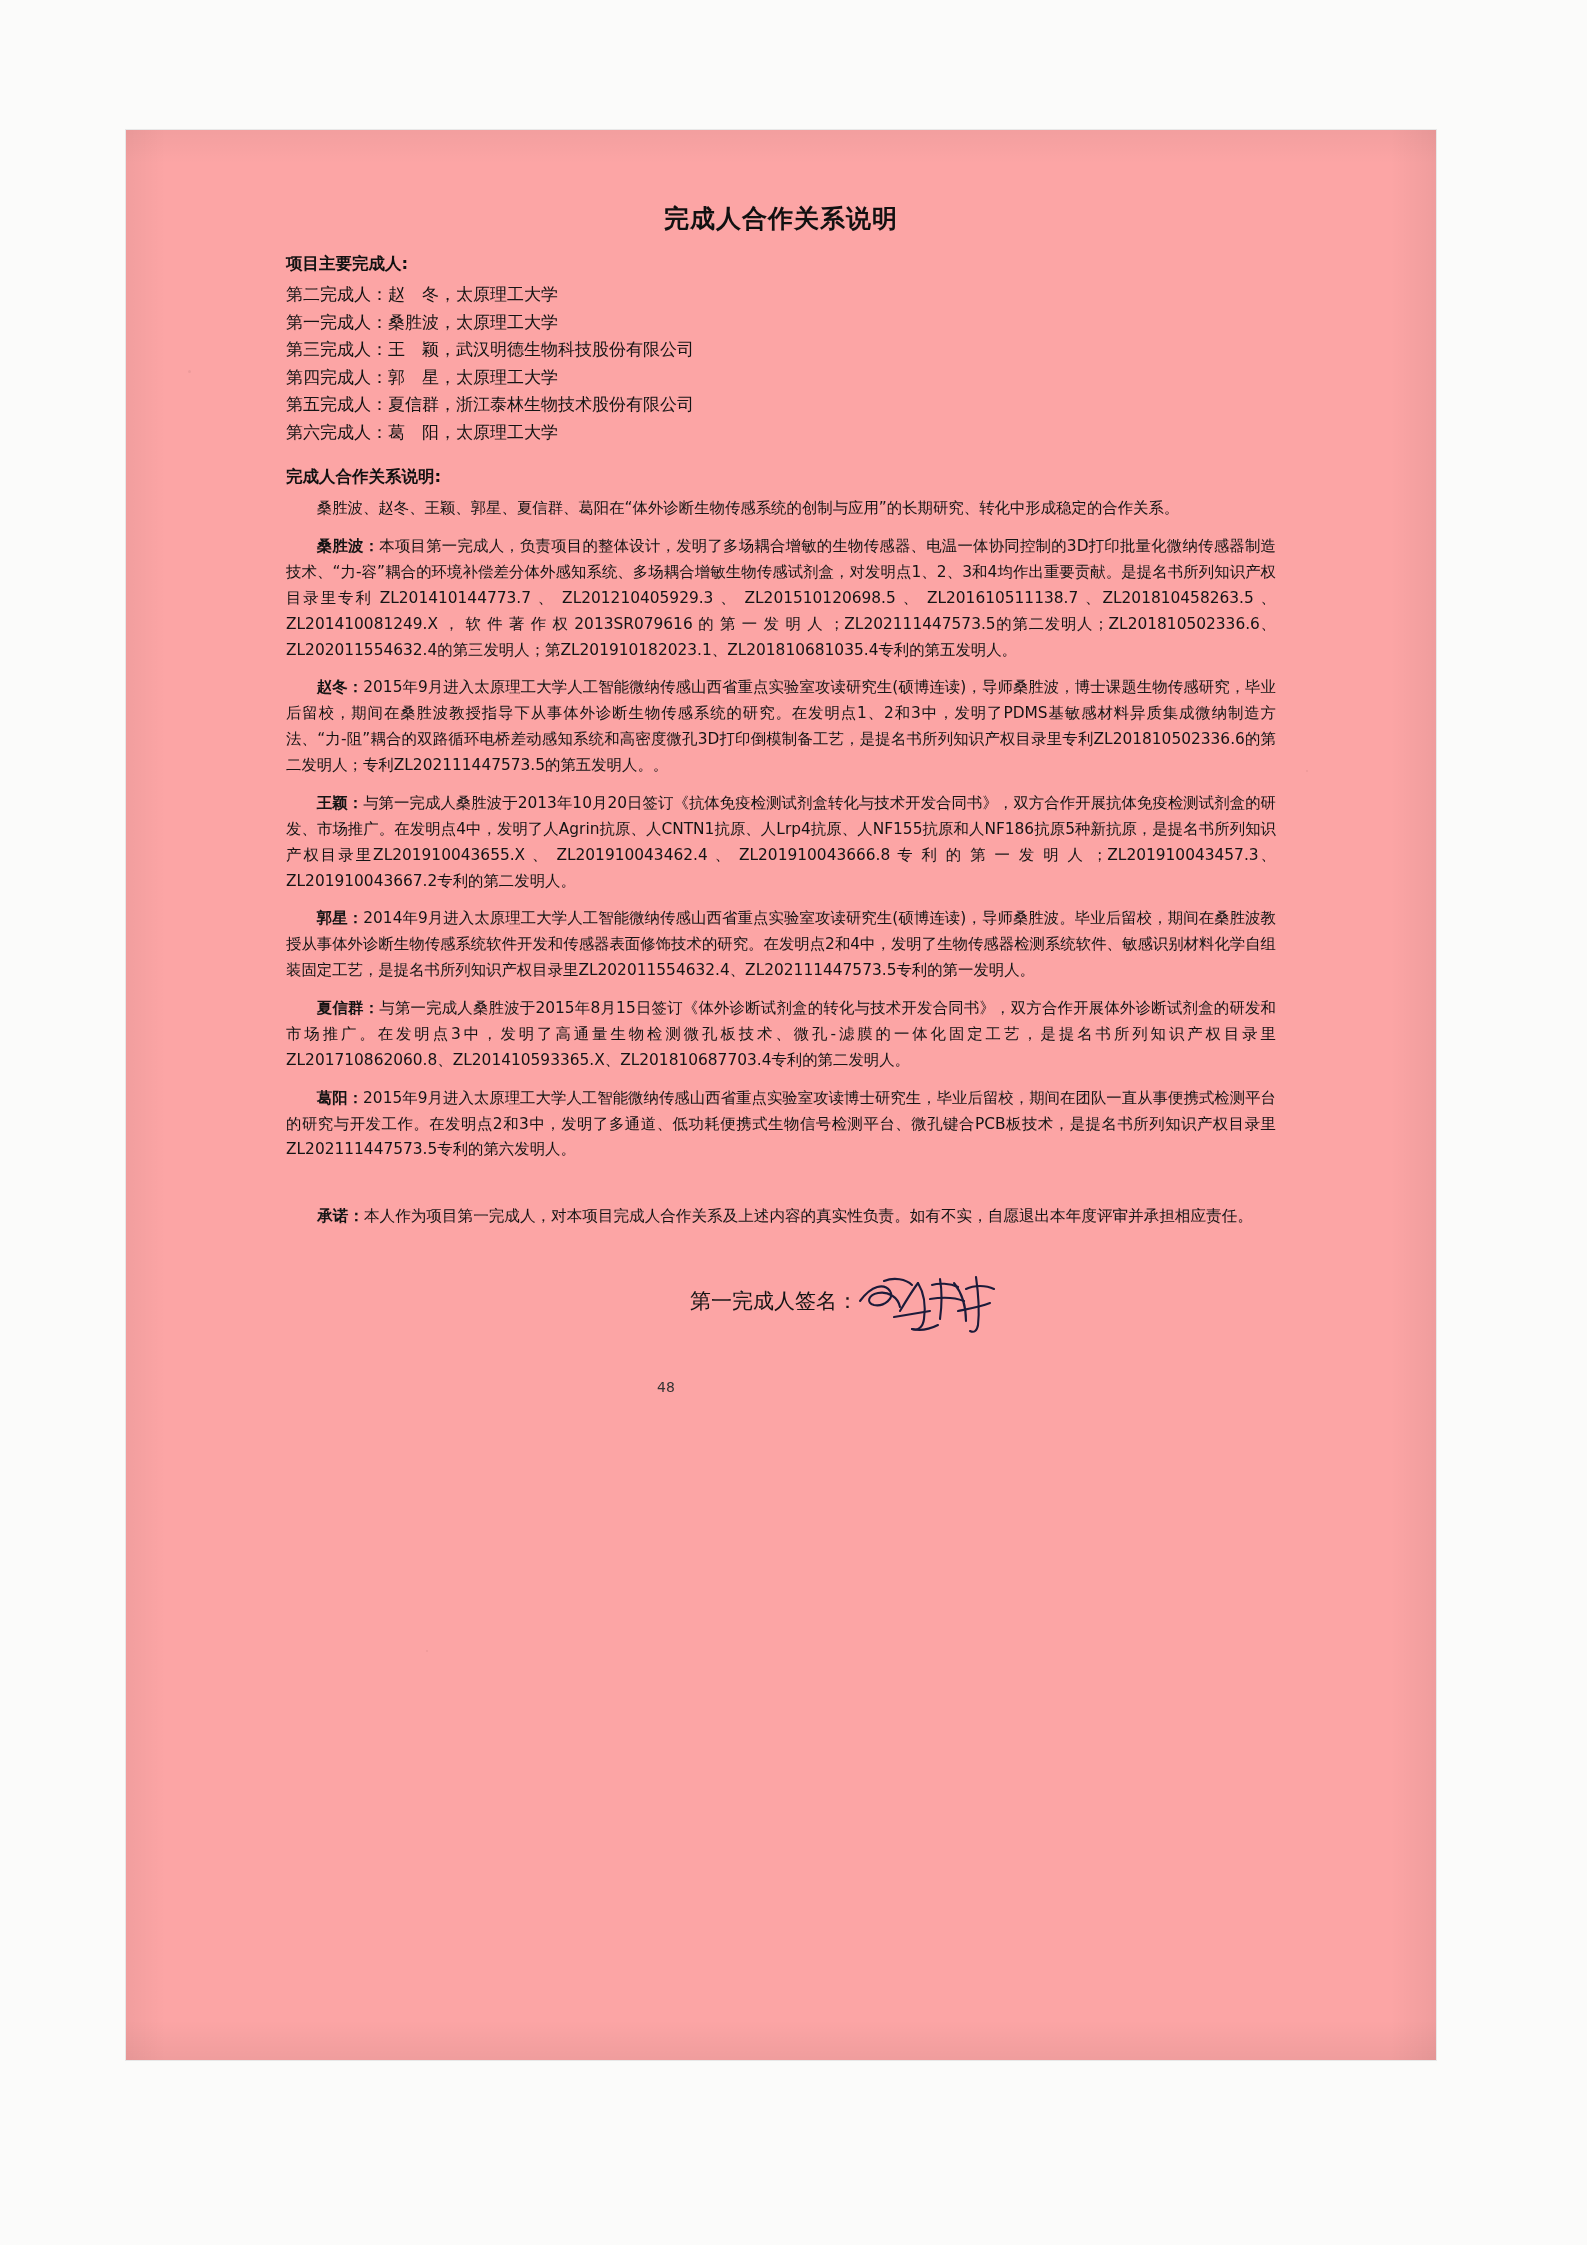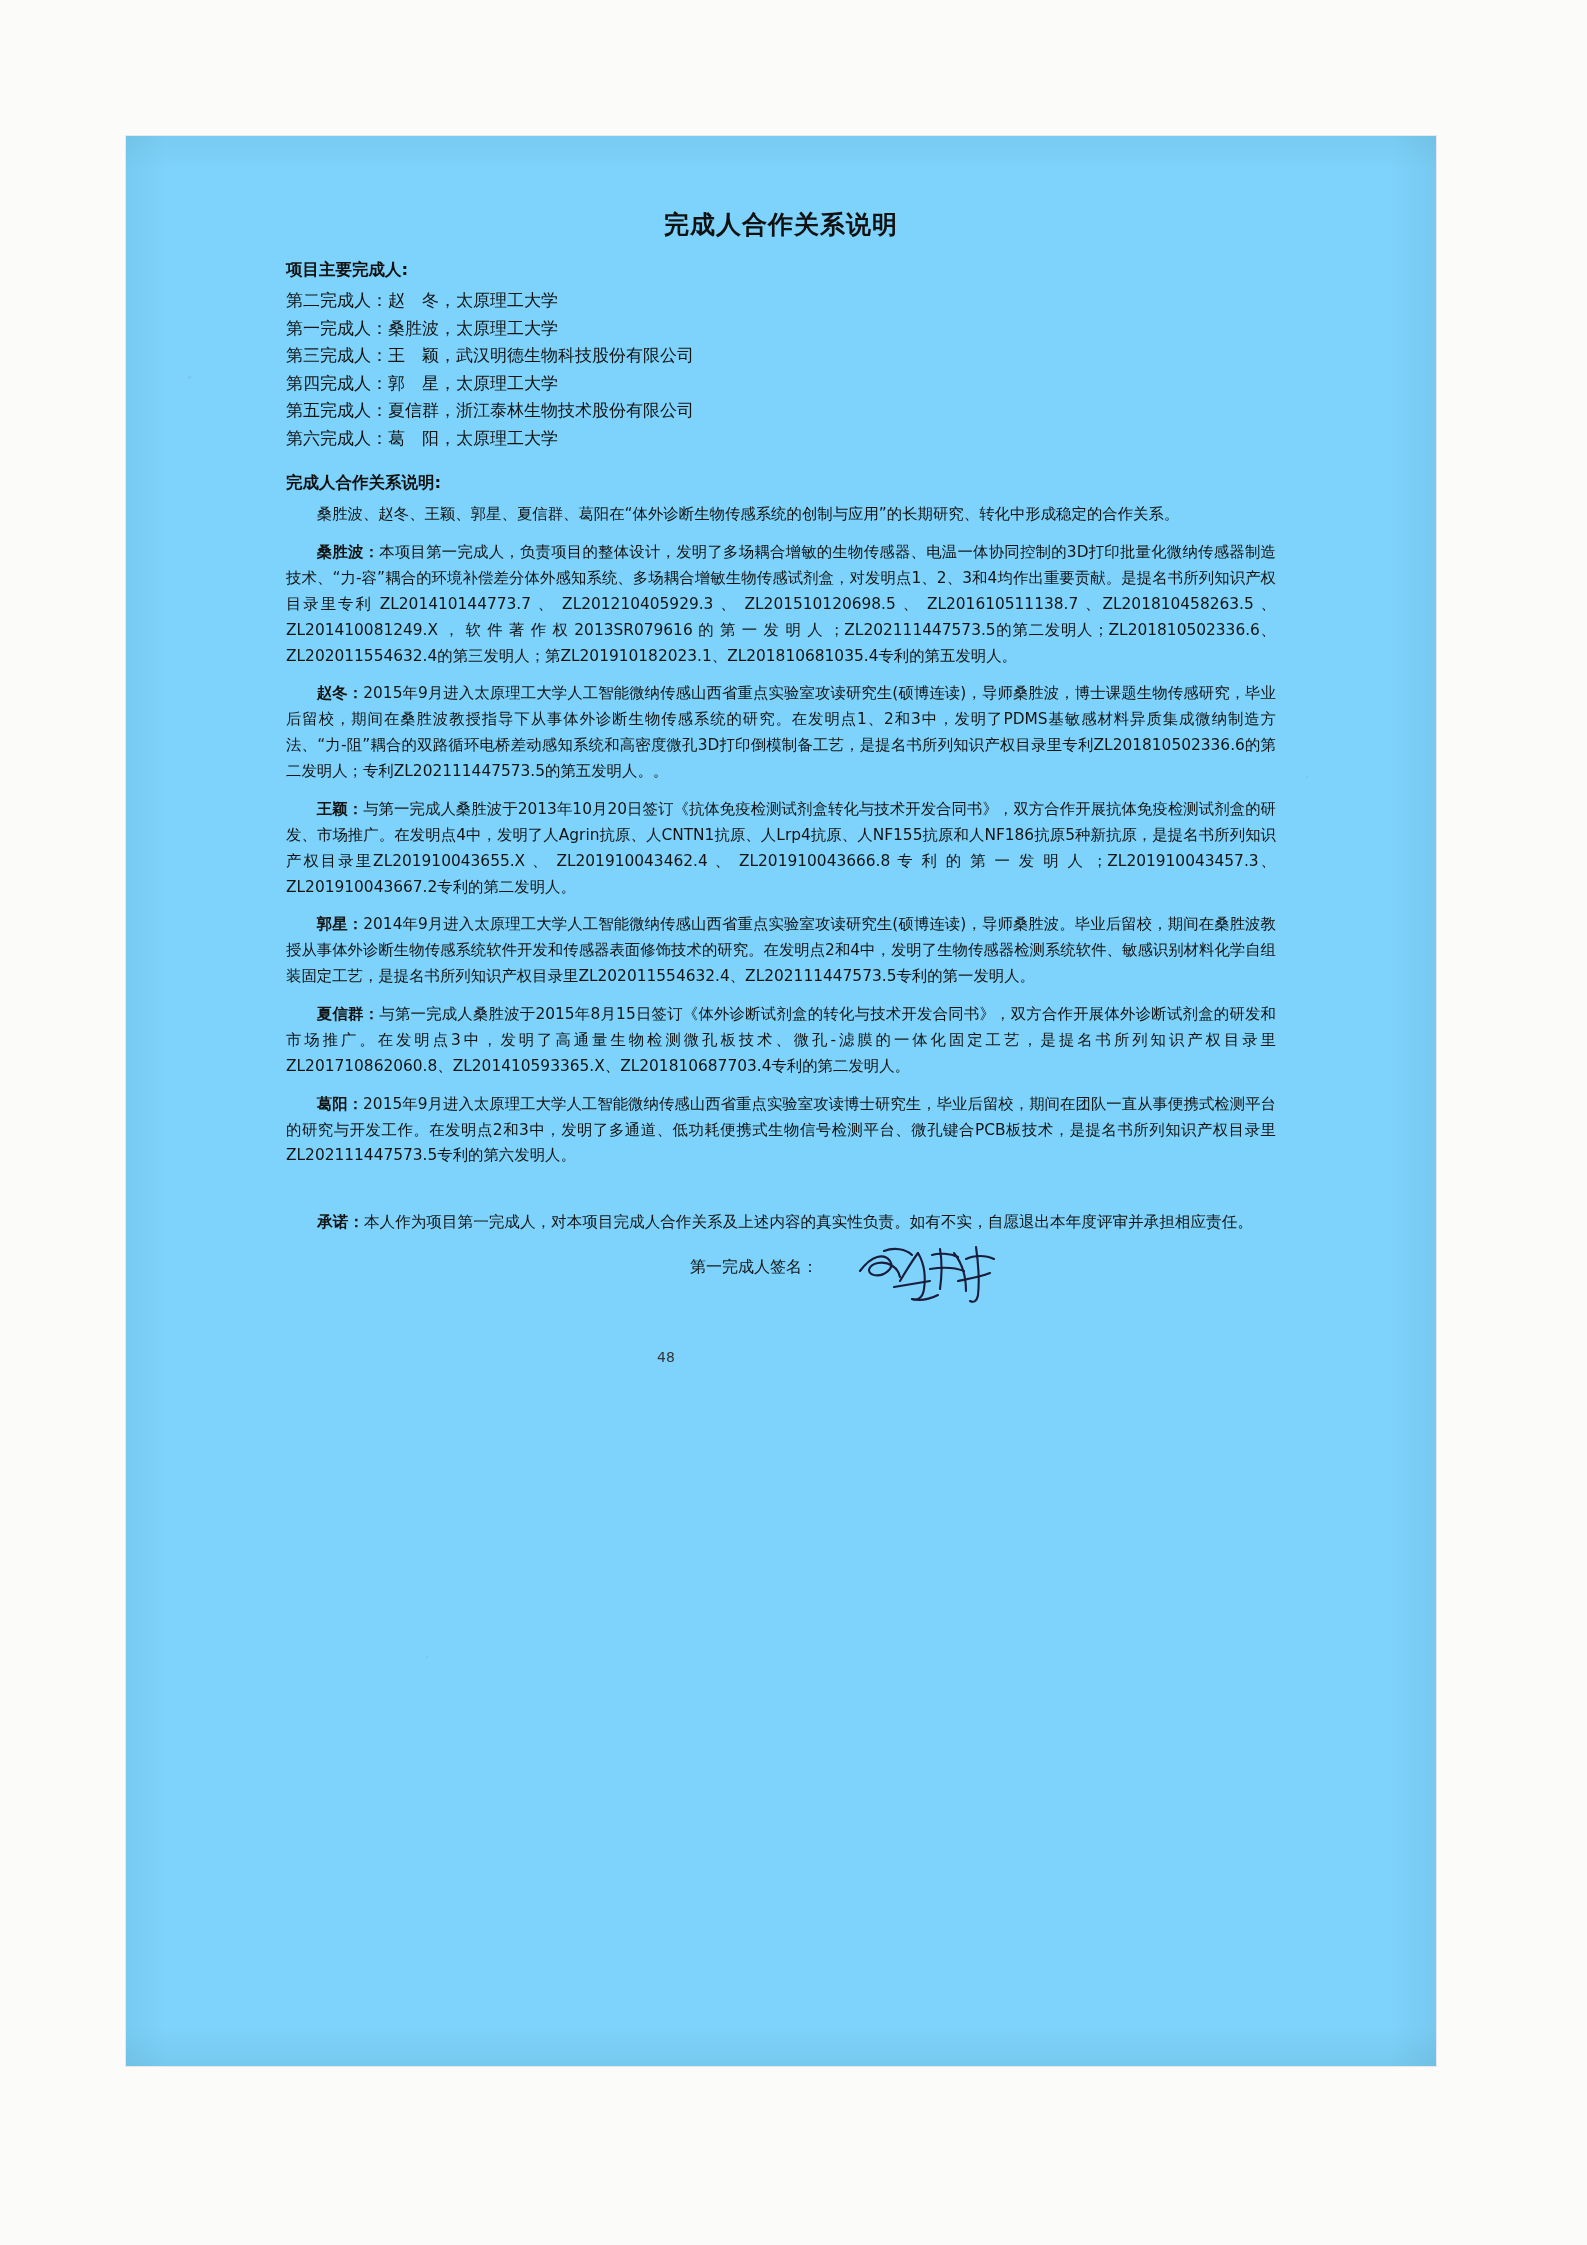--- a/index.html
+++ b/index.html
@@ -17,24 +17,24 @@
     position: relative;
     width: 1587px;
     height: 2245px;
     background: #fbfbfa;
     overflow: hidden;
   }
   
   #sheet {
     position: absolute;
     left: 126px;
-    top: 136px;
+    top: 130px;
     width: 1310px;
     height: 1930px;
-    background: #7dd3fc;
+    background: #fca5a5;
     box-shadow: 0 0 0 1px #e8e8e8;
   }
   
   #sheet::before {
     content: "";
     position: absolute;
     left: 0; top: 0; right: 0; bottom: 0;
     background:
       linear-gradient(to right, rgba(0,0,0,0.045), rgba(0,0,0,0) 40px),
       linear-gradient(to left, rgba(0,0,0,0.05), rgba(0,0,0,0) 46px),
@@ -90,26 +90,26 @@
   .promise {
     margin-top: 40px;
     font-family: "DejaVu Sans", sans-serif;
     font-size: 15.6px;
     line-height: 1.75;
     text-align: justify;
     text-indent: 2em;
     color: #141414;
   }
   .sign-row {
-    margin-top: 20px;
+    margin-top: 56px;
     position: relative;
     height: 70px;
     padding-left: 404px;
     font-family: "DejaVu Sans", sans-serif;
-    font-size: 16px;
+    font-size: 21px;
     color: #141414;
   }
   .sign-label {
     display: inline-block;
     vertical-align: middle;
   }
   .signature {
     position: absolute;
     left: 568px;
     top: -16px;

